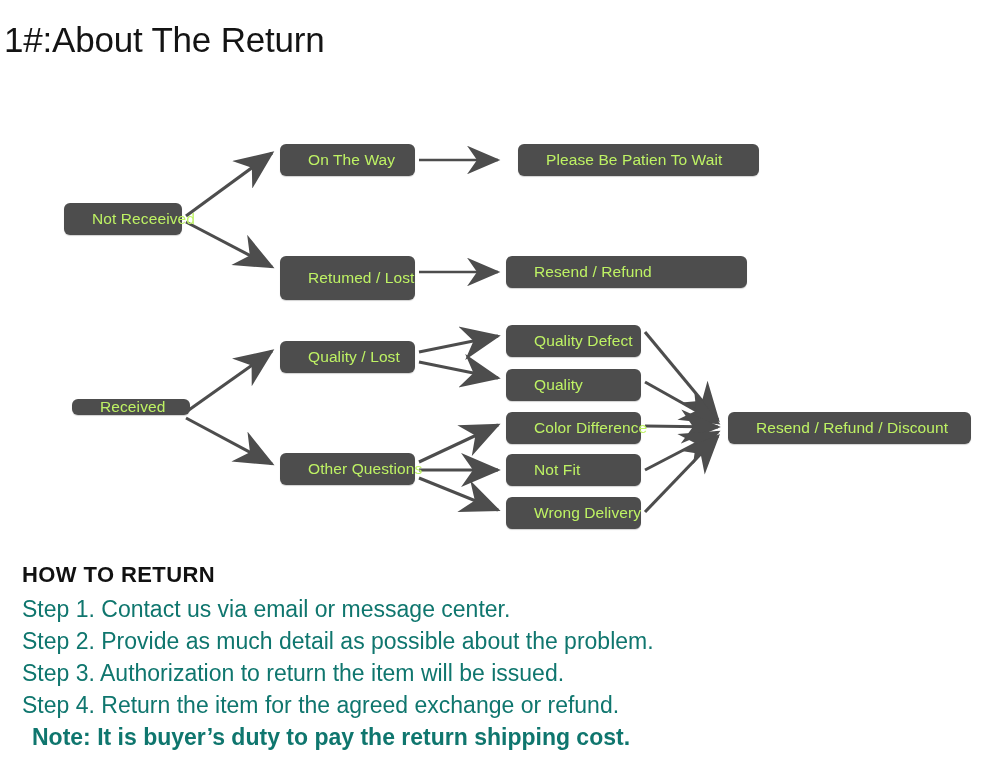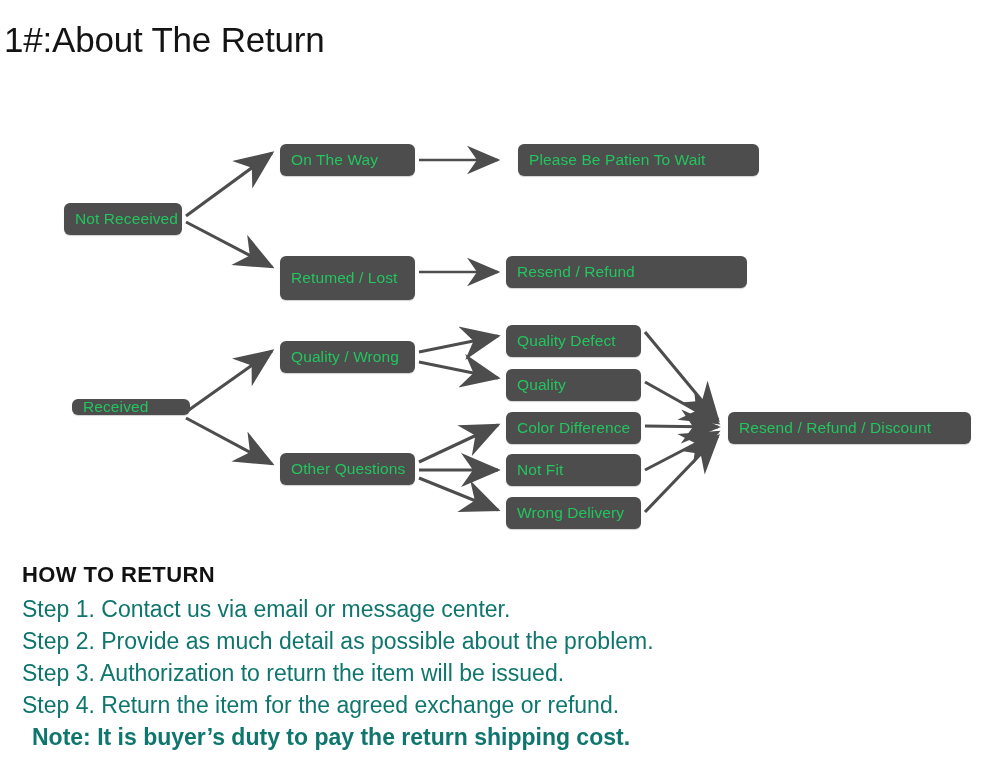--- a/index.html
+++ b/index.html
@@ -44,26 +44,26 @@
     left: 0;
     top: 0;
     width: 1000px;
     height: 420px;
   }
   .node {
     position: absolute;
     box-sizing: border-box;
     background: #4d4d4d;
     border-radius: 6px;
-    color: #22c55e;
+    color: #bef264;
     font-size: 15.5px;
     line-height: 1;
     display: flex;
     align-items: center;
-    padding-left: 11px;
+    padding-left: 28px;
     letter-spacing: 0.1px;
     white-space: nowrap;
     box-shadow: 0 1px 1px rgba(0,0,0,0.18);
   }
 
   
   #howto {
     position: absolute;
     left: 22px;
     top: 561px;
@@ -145,21 +145,21 @@
       <span>Retumed / Lost</span>
     </div>
   <div class="node" style="left:506px; top:136px; width:241px; height:32px;">
       <span>Resend / Refund</span>
     </div>
 
   <div class="node" style="left:72px;  top:279px; width:118px; height:16px;">
       <span>Received</span>
     </div>
   <div class="node" style="left:280px; top:221px; width:135px; height:32px;">
-      <span>Quality / Wrong</span>
+      <span>Quality / Lost</span>
     </div>
   <div class="node" style="left:280px; top:333px; width:135px; height:32px;">
       <span>Other Questions</span>
     </div>
 
   <div class="node" style="left:506px; top:205px; width:135px; height:32px;">
       <span>Quality Defect</span>
     </div>
   <div class="node" style="left:506px; top:249px; width:135px; height:32px;">
       <span>Quality</span>

